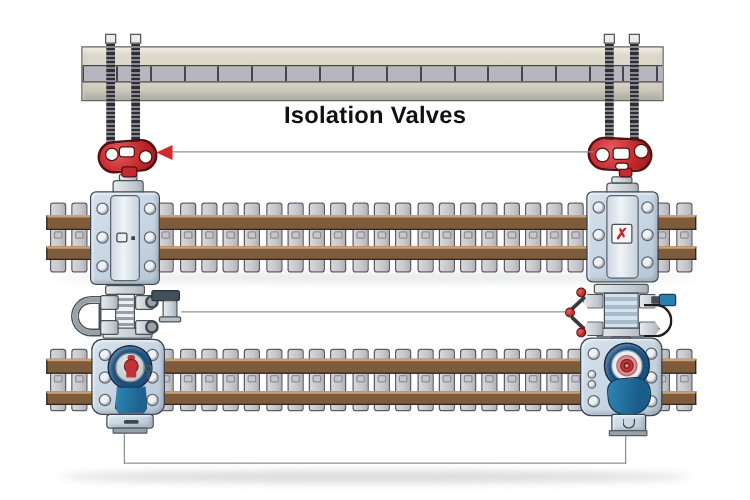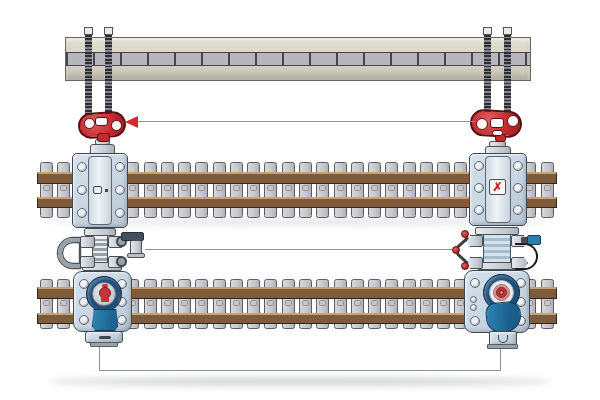--- a/index.html
+++ b/index.html
@@ -271,14 +271,15 @@
 
   <div class="abs handwheel" style="left:470px;top:110px;width:52px;height:27px;transform:rotate(3deg);"></div>
   <div class="abs hub" style="left:495px;top:134px;width:11px;height:8px;"></div>
   <div class="hole abs" style="left:476px;top:118px;width:12px;height:12px;"></div>
   <div class="hole abs" style="left:507px;top:115px;width:12px;height:12px;"></div>
   <div class="hole rect abs" style="left:490px;top:118px;width:14px;height:10px;"></div>
   <div class="hole rect abs" style="left:492px;top:130px;width:11px;height:6px;"></div>
 
   <div class="abs thinline" style="left:137px;top:121px;width:338px;"></div>
   <div class="abs arrowhead" style="left:125px;top:116px;"></div>
+  <div class="abs title" style="left:50%;top:82px;transform:translateX(-50%);">Isolation Valves</div>
 
 </div>
 
 </body></html>

